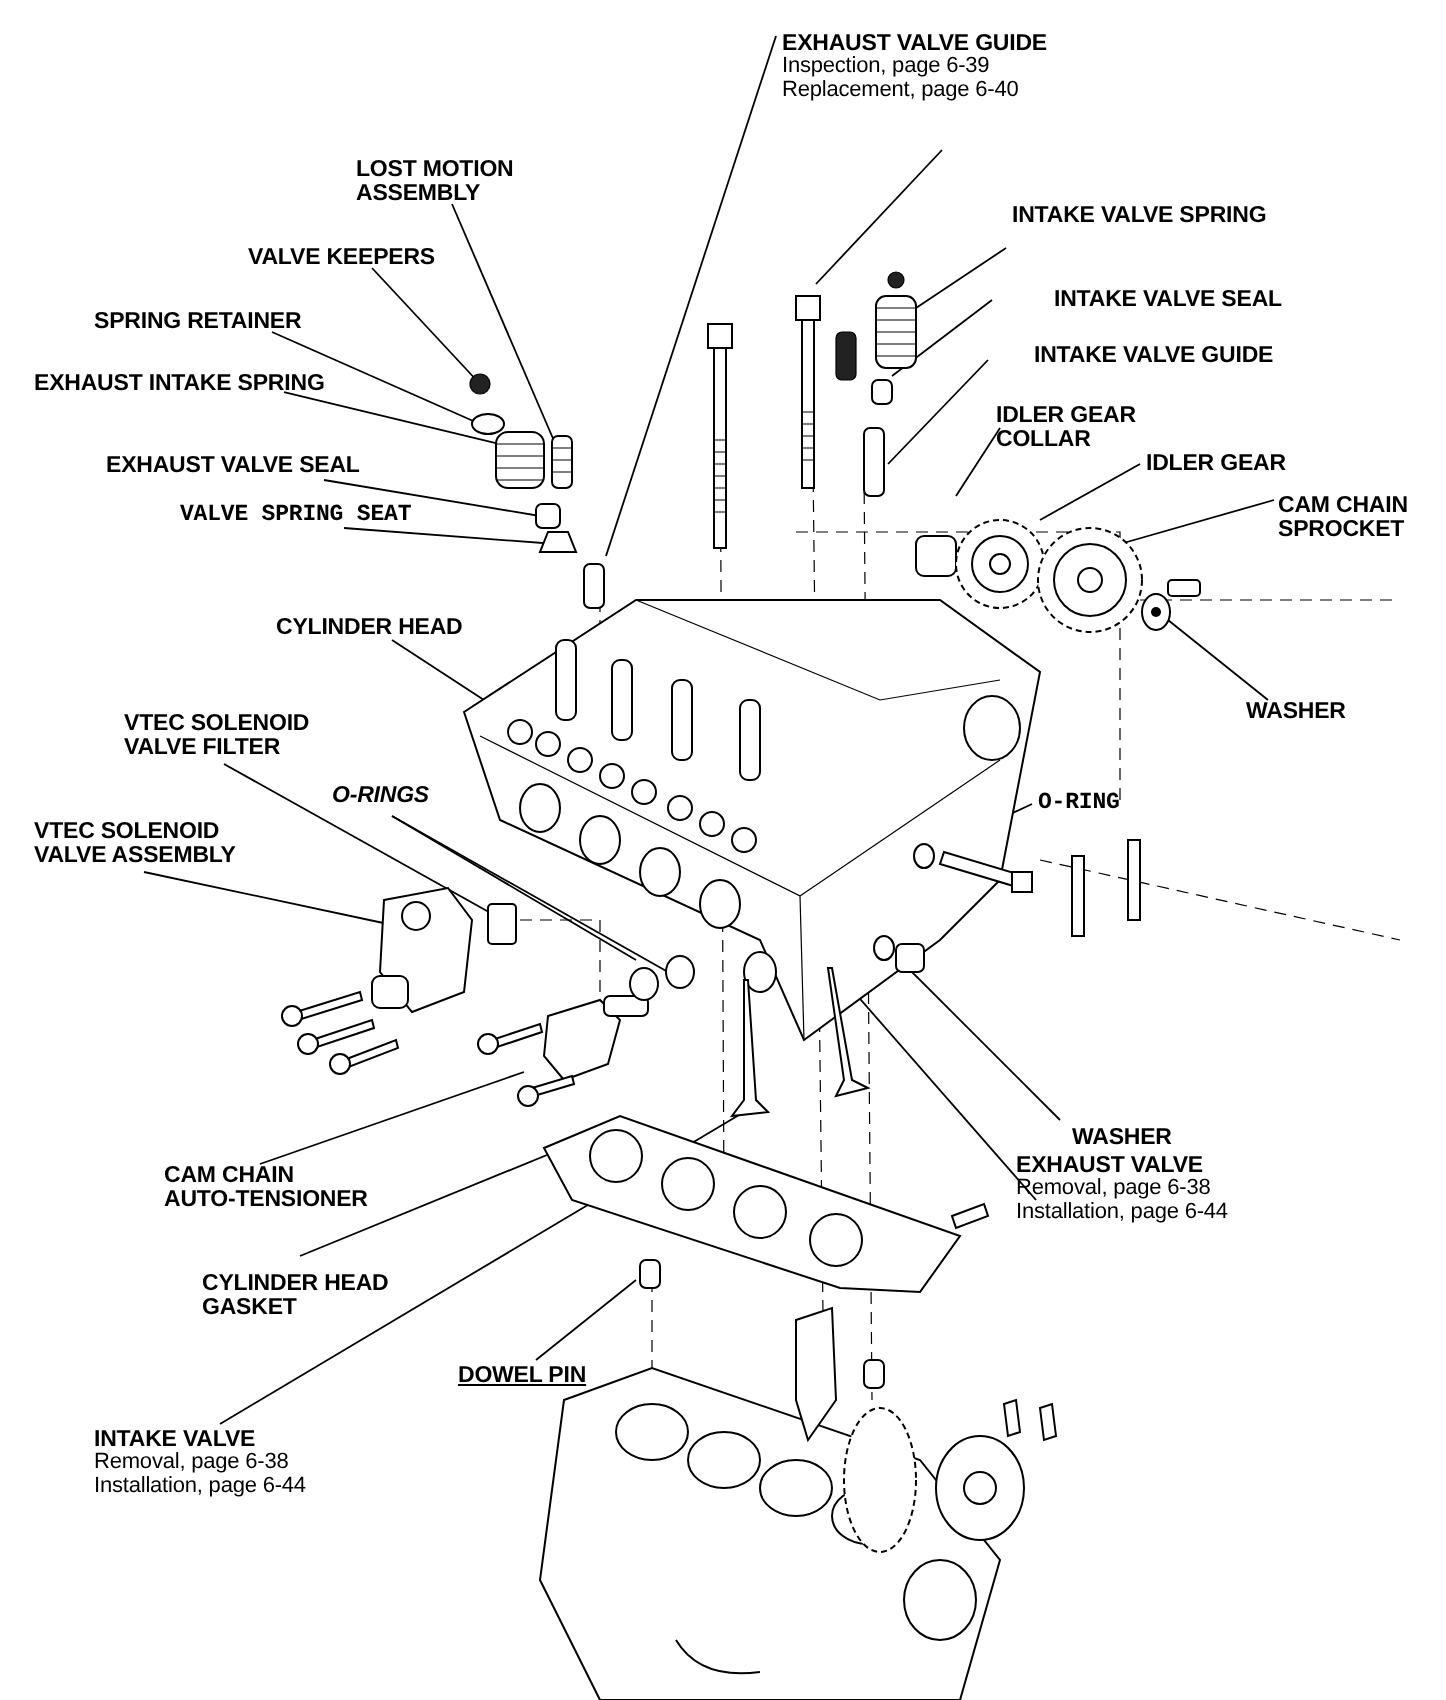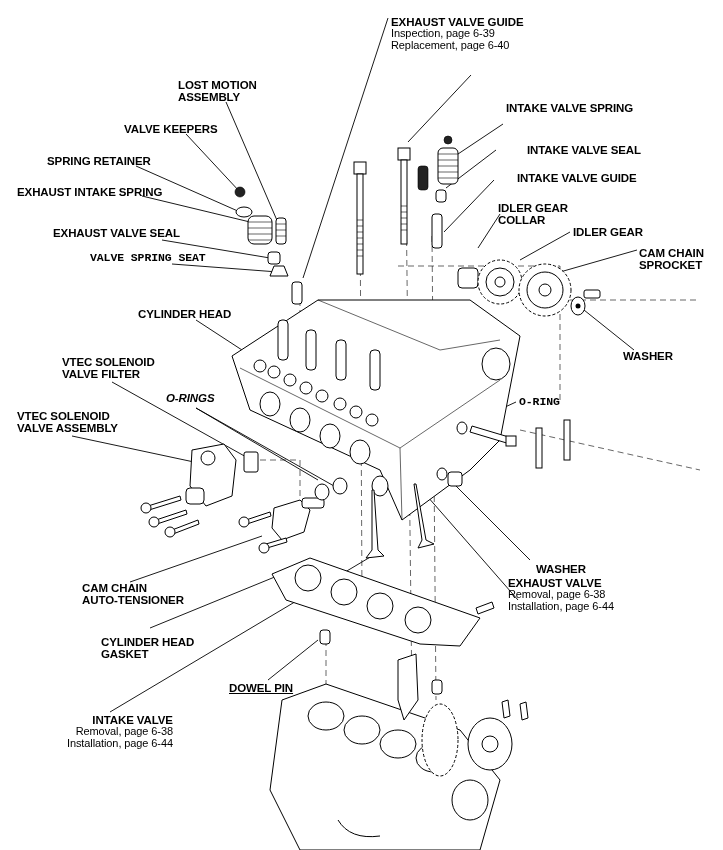--- a/index.html
+++ b/index.html
@@ -317,19 +317,19 @@
 
 <div class="lbl" style="left:101px; top:636px;">
   <span class="t">CYLINDER HEAD</span>
   <span class="t">GASKET</span>
 </div>
 
 <div class="lbl" style="left:229px; top:682px;text-decoration:underline;">
   <span class="t">DOWEL PIN</span>
 </div>
 
-<div class="lbl" style="left:67px; top:714px;text-align:right;">
+<div class="lbl" style="left:47px; top:714px;">
   <span class="t">INTAKE VALVE</span>
   <span class="sub">Removal, page 6-38</span>
   <span class="sub">Installation, page 6-44</span>
 </div>
 
 </div>
 
 </body></html>

